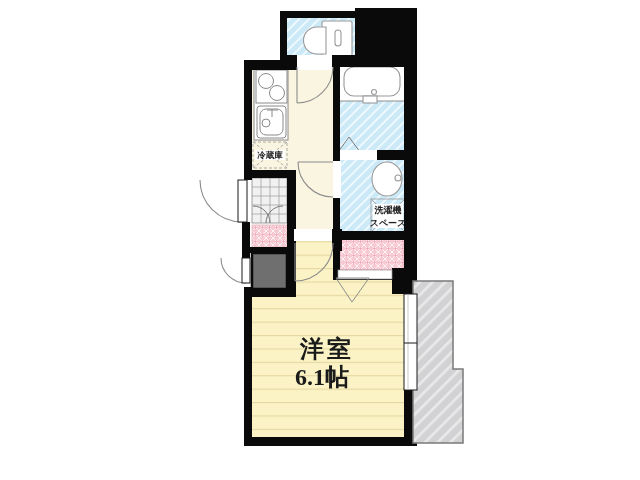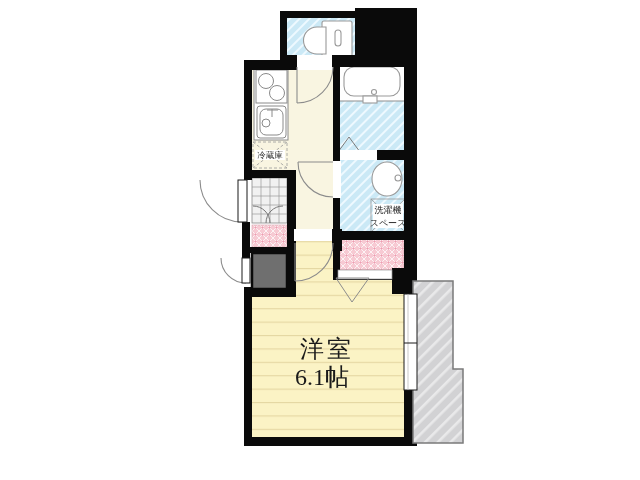--- a/index.html
+++ b/index.html
@@ -1,17 +1,17 @@
 <!DOCTYPE html>
 <html><head>
 <meta charset="utf-8">
 <style>
   html,body{margin:0;padding:0;background:#fff;}
   #stage{position:relative;width:512px;height:480px;background:#ffffff;overflow:hidden;
-         font-family:"Liberation Sans","DejaVu Sans",sans-serif;}
+         font-family:"Liberation Sans","DejaVu Sans",sans-serif;font-weight:bold;}
   svg{position:absolute;left:0;top:0;}
   text{user-select:none;}
   .room-label{font-family:"Liberation Serif","DejaVu Serif",serif;fill:#1a1a1a;}
   .small-label{font-family:"Liberation Sans","DejaVu Sans",sans-serif;fill:#222;}
 </style>
 </head>
 <body>
 
 <div id="stage">
 <svg width="640" height="480" viewBox="0 0 640 480">

